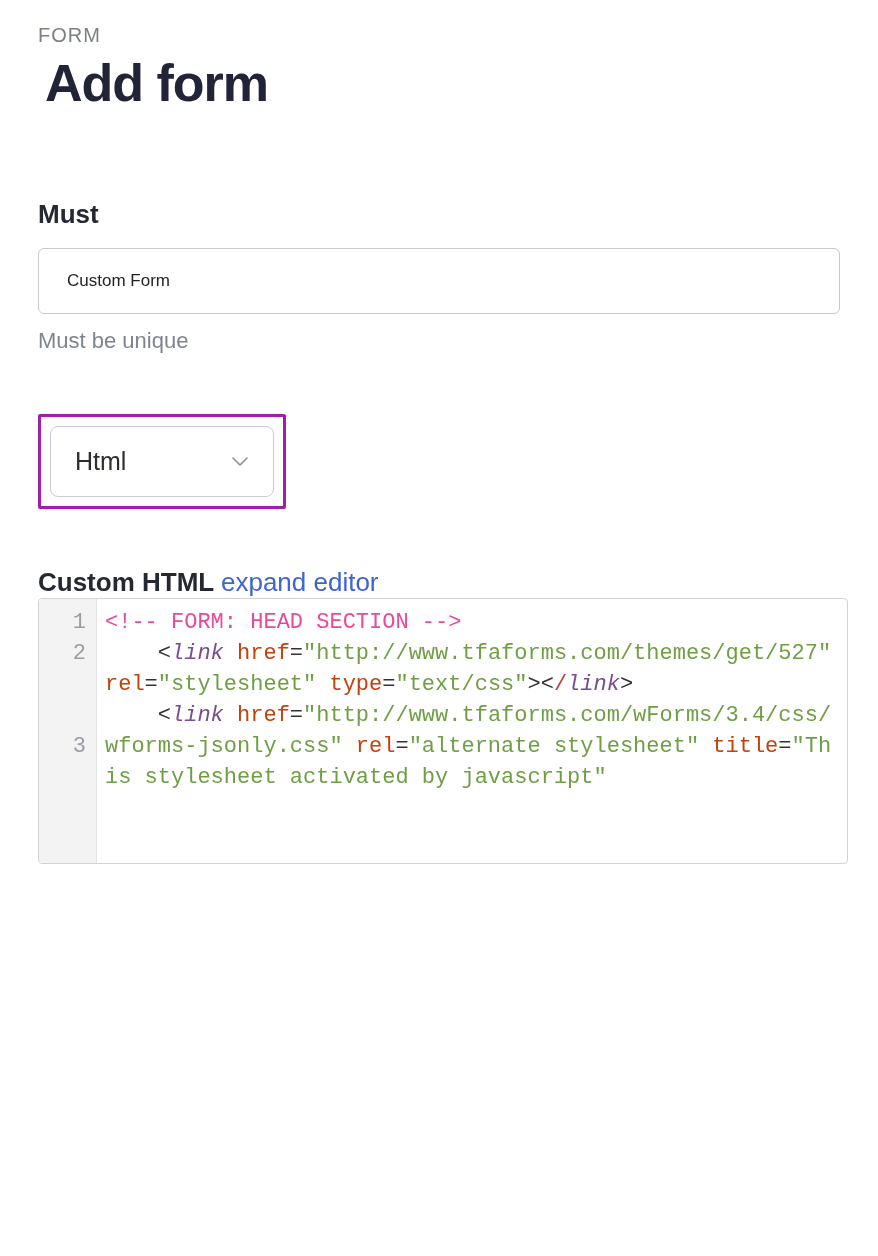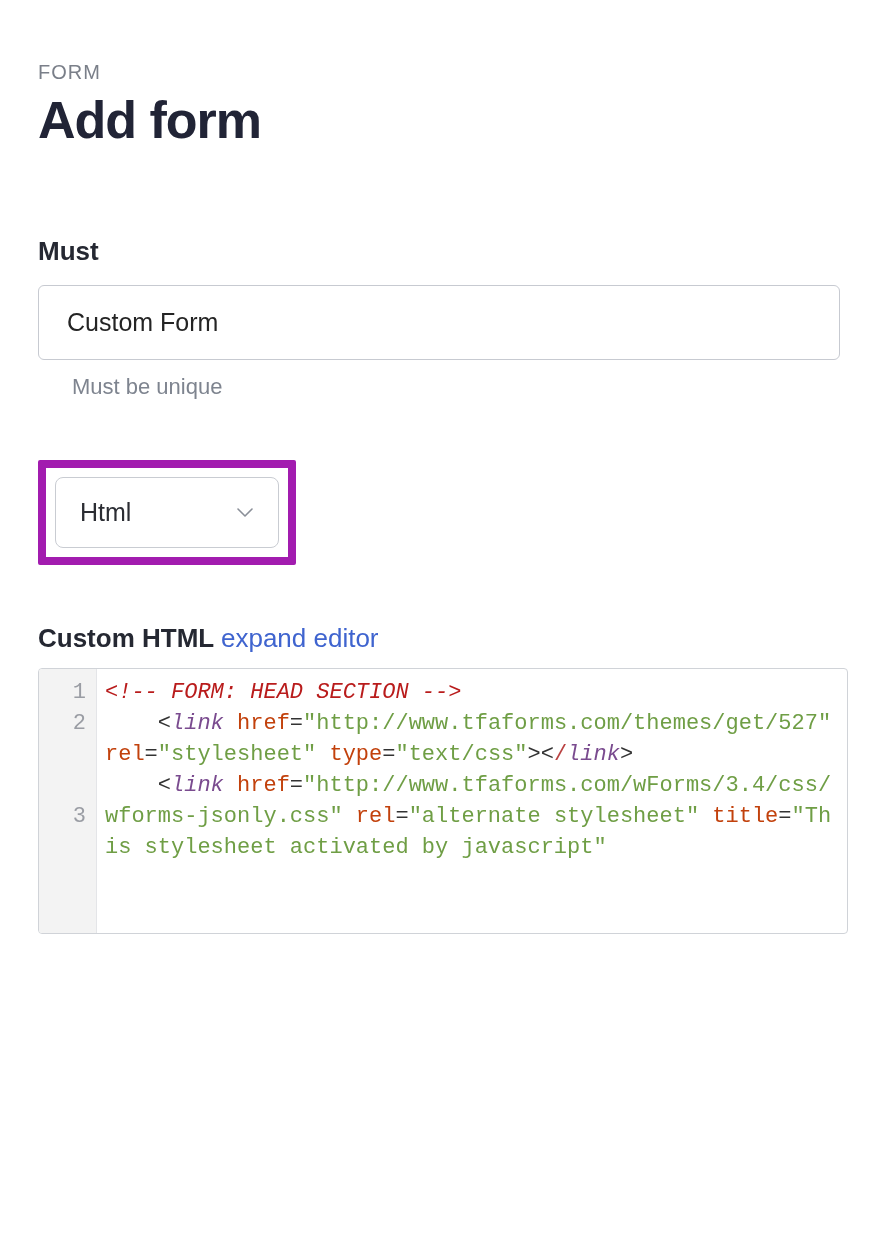--- a/index.html
+++ b/index.html
@@ -3,75 +3,75 @@
   <meta charset="utf-8">
   <style>
     * { box-sizing: border-box; margin: 0; padding: 0; }
     body {
       font-family: -apple-system, BlinkMacSystemFont, "Segoe UI", Helvetica, Arial, sans-serif;
       width: 878px;
       background: #fff;
       color: #1a1a1a;
     }
     .page {
-      padding: 61px 38px 0 38px;
+      padding: 24px 38px 0 38px;
     }
     .breadcrumb {
       font-size: 20px;
       letter-spacing: 1px;
       color: #7a7f89;
       font-weight: 400;
       margin-bottom: 6px;
     }
     .page-title {
       font-size: 52px;
       font-weight: 800;
       color: #212436;
       letter-spacing: -1px;
       margin-bottom: 86px;
+      margin-left: 7px;
     }
     .field {
       margin-bottom: 60px;
     }
     .field-label {
       font-size: 26px;
       font-weight: 600;
       color: #252832;
       margin-bottom: 18px;
       display: block;
     }
     .field-label .optional {
       font-weight: 400;
       color: #7c828d;
       font-size: 22px;
     }
     .text-input {
       width: 100%;
       border: 1px solid #c7cad1;
       border-radius: 6px;
-      font-size: 25px;
+      font-size: 17px;
       padding: 22px 28px;
       color: #242424;
       font-family: inherit;
     }
     .hint {
       font-size: 22px;
       color: #7e848f;
       margin-top: 14px;
-      margin-left: 34px;
     }
     textarea.text-input {
       height: 160px;
       resize: both;
       padding: 16px 20px;
     }
     .select-wrap {
       display: inline-block;
       padding: 9px;
-      border: 8px solid #a21caf;
+      border: 3px solid #a21caf;
       border-radius: 2px;
     }
     .select-box {
       display: flex;
       align-items: center;
       justify-content: space-between;
       border: 1px solid #c9ccd2;
       border-radius: 8px;
       padding: 20px 24px;
       width: 224px;
@@ -85,21 +85,20 @@
       height: 18px;
       display: inline-flex;
       align-items: center;
       justify-content: center;
     }
     .chevron svg { stroke: #8a8f98; }
     .section-heading {
       font-size: 26px;
       font-weight: 600;
       color: #252832;
-      margin-bottom: 14px;
     }
     .expand-link {
       color: #3f64cf;
       font-weight: 500;
       cursor: pointer;
     }
     .code-editor {
       display: flex;
       border: 1px solid #d0d3d8;
       border-radius: 4px;
@@ -123,21 +122,21 @@
     .gutter .ln1 { height: 31px; }
     .gutter .ln2 { height: 93px; }
     .gutter .ln3 { height: 124px; }
     .code {
       padding: 8px 10px 8px 8px;
       white-space: pre-wrap;
       word-break: break-all;
       flex: 1;
       color: #333;
     }
-    .cm-comment { color: #b91c1c; font-style: italic; }
+    .cm-comment { color: #ec4899; }
     .cm-tag { color: #7a4b8f; font-style: italic; }
     .cm-attr { color: #c2410c; }
     .cm-val { color: #6f9e45; }
     .cm-punct { color: #333; }
     .cm-slash { color: #b94141; }
   </style>
 </head>
 <body>
 
 <div class="page">

